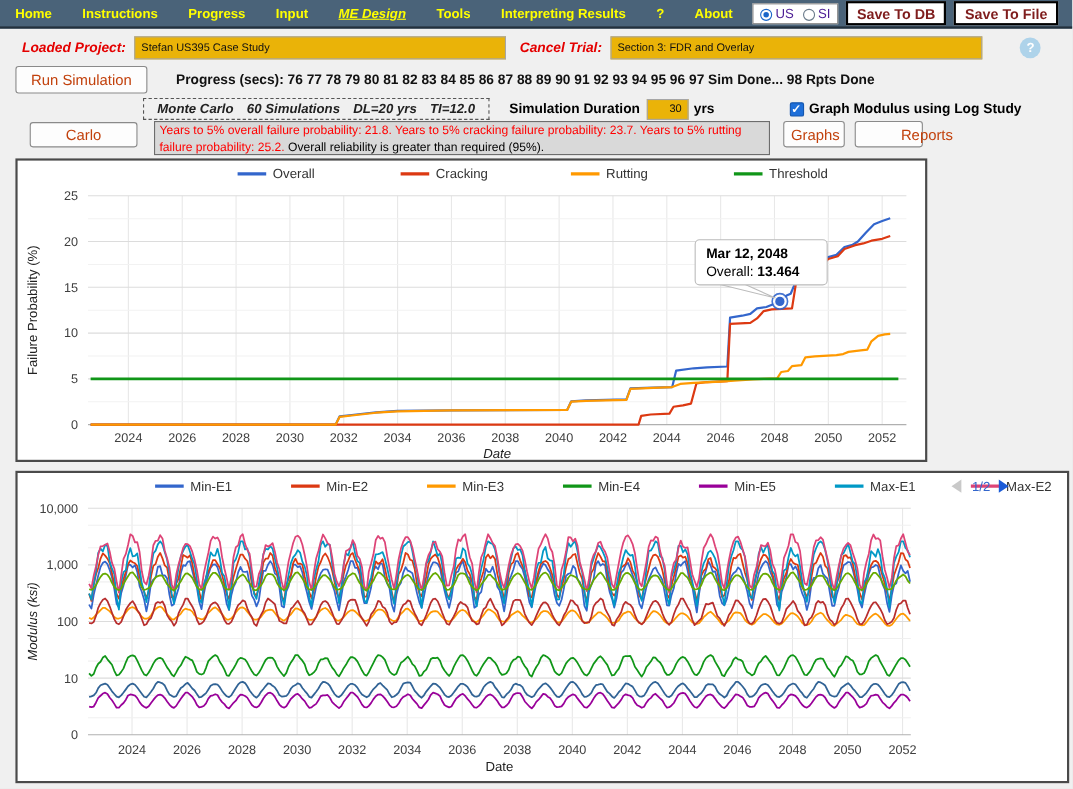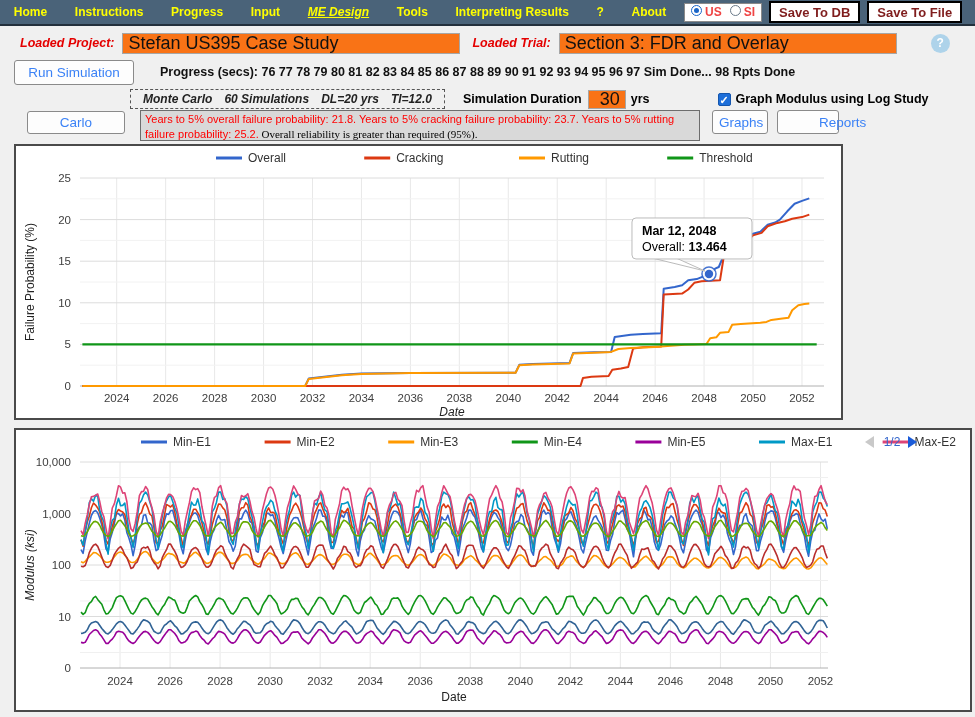--- a/index.html
+++ b/index.html
@@ -8,38 +8,38 @@
   #app{position:relative;width:975px;height:717px;background:#f0f0f0;overflow:hidden;}
 
   
   #topbar{position:absolute;left:0;top:0;width:975px;height:26px;background:#4a6379;
           border-bottom:2px solid #23303c;display:flex;align-items:center;}
   #menu{display:flex;align-items:center;width:680px;justify-content:space-around;}
   .mi{color:#ffff00;font-size:12px;font-weight:bold;cursor:pointer;white-space:nowrap;padding:2px 4px;}
   .mi.active{font-style:italic;text-decoration:underline;}
   #unitsbox{background:#ffffff;border:1px solid #8a8a8a;display:flex;align-items:center;
             height:19px;padding:0 6px;gap:8px;margin-left:4px;}
-  .radio-row{display:flex;align-items:flex-start;gap:3px;font-size:12px;font-weight:bold;color:#ef4444;}
+  .radio-row{display:flex;align-items:flex-end;gap:3px;font-size:12px;font-weight:normal;color:#4c1d95;}
   .radio{width:11px;height:11px;border-radius:50%;border:1px solid #6a7a8a;background:#fff;position:relative;}
   .radio.sel{border:1px solid #1a66c9;}
   .radio.sel::after{content:"";position:absolute;left:2px;top:2px;width:5px;height:5px;border-radius:50%;background:#1a66c9;}
   .savebtn{background:#ffffff;border:2px solid #000;color:#7f1d1d;font-weight:bold;font-size:13px;
            height:22px;padding:0 8px;margin-left:7px;cursor:pointer;font-family:"Liberation Sans",sans-serif;}
 
   
   #projrow{position:absolute;left:0;top:30px;width:975px;height:26px;display:flex;align-items:center;}
   .redlab{color:#e40000;font-weight:bold;font-style:italic;font-size:12.5px;white-space:nowrap;}
-  .txtin{height:21px;border:1px solid #a6a6a6;background:#f97316;font-size:18px;padding:0 5px;
+  .txtin{height:21px;border:1px solid #a6a6a6;background:#eab308;font-size:10px;padding:0 5px;
          font-family:"Liberation Sans",sans-serif;color:#111;}
   #helpicon{width:19px;height:19px;border-radius:50%;background:#aed3ea;color:#fff;font-weight:bold;
             font-size:12px;display:flex;align-items:center;justify-content:center;cursor:pointer;}
 
   
   #runrow{position:absolute;left:0;top:59px;width:975px;height:26px;display:flex;align-items:center;}
-  .stdbtn{background:#fdfdfd;border:1px solid #8a8a8a;border-radius:3px;font-size:13.5px;color:#3b82f6;
+  .stdbtn{background:#fdfdfd;border:1px solid #8a8a8a;border-radius:3px;font-size:13.5px;color:#c2410c;
           font-family:"Liberation Sans",sans-serif;cursor:pointer;}
   #runbtn{width:120px;height:25px;margin-left:14px;}
   #progress{font-weight:bold;font-size:12.5px;color:#111;margin-left:26px;white-space:nowrap;}
 
   
   #mcrow{position:absolute;left:0;top:88px;width:975px;height:22px;display:flex;align-items:center;}
   #mcbox{margin-left:130px;width:315px;height:20px;border:1px dashed #555;display:flex;align-items:center;
          justify-content:space-around;font-style:italic;font-weight:600;font-size:12px;color:#222;padding:0 6px;}
   #durlab{font-weight:600;font-size:12.5px;margin-left:18px;}
   #durin{width:38px;height:19px;margin-left:6px;text-align:right;}
@@ -47,21 +47,21 @@
   #logchk{width:13px;height:13px;background:#1e6fd9;border:1px solid #1456ae;border-radius:2px;margin-left:68px;
           color:#fff;font-size:11px;line-height:13px;text-align:center;font-weight:bold;cursor:pointer;}
   #loglab{font-weight:600;font-size:12.5px;margin-left:5px;}
 
   
   #resrow{position:absolute;left:0;top:110px;width:975px;height:32px;display:flex;align-items:flex-start;}
   #cancelbtn{width:98px;height:23px;margin-left:27px;margin-top:1px;}
   #resultbox{margin-left:15px;width:560px;height:31px;background:#d9d9d9;border:1px solid #6d6d6d;
              font-size:11px;line-height:14.5px;padding:1px 4px;overflow:hidden;}
   #resultbox .r{color:#ff0000;}
-  #resultbox .k{color:#000;font-family:Liberation Serif, serif;}
+  #resultbox .k{color:#000;}
   #graphsbtn{width:56px;height:24px;margin-left:12px;font-size:13.5px;}
   #reportsbtn{width:62px;height:24px;margin-left:9px;font-size:13.5px;padding-left:41px;}
 
   
   .chartbox{position:absolute;background:#ffffff;border:2px solid #4a4a4a;}
   #chart1{left:14px;top:144px;width:829px;height:276px;}
   #chart2{left:14px;top:428px;width:958px;height:284px;}
   svg text{font-family:"Liberation Sans",sans-serif;}
 </style>
 </head>
@@ -91,21 +91,21 @@
         <span>SI</span>
       </div>
     </div>
     <button class="savebtn">Save To DB</button>
     <button class="savebtn">Save To File</button>
   </div>
 
   <div id="projrow">
     <span class="redlab" style="margin-left:20px">Loaded Project:</span>
     <input class="txtin" style="width: 338px; margin-left: 8px;" value="Stefan US395 Case Study">
-    <span class="redlab" style="margin-left:12px">Loaded Trial:</span>
+    <span class="redlab" style="margin-left:12px">Cancel Trial:</span>
     <input class="txtin" style="width: 338px; margin-left: 8px;" value="Section 3: FDR and Overlay">
     <div id="helpicon" style="margin-left:34px">?</div>
   </div>
 
   <div id="runrow">
     <button class="stdbtn" id="runbtn">Run Simulation</button>
     <span id="progress">Progress (secs): 76 77 78 79 80 81 82 83 84 85 86 87 88 89 90 91 92 93 94 95 96 97 Sim Done... 98 Rpts Done</span>
   </div>
 
   <div id="mcrow">

